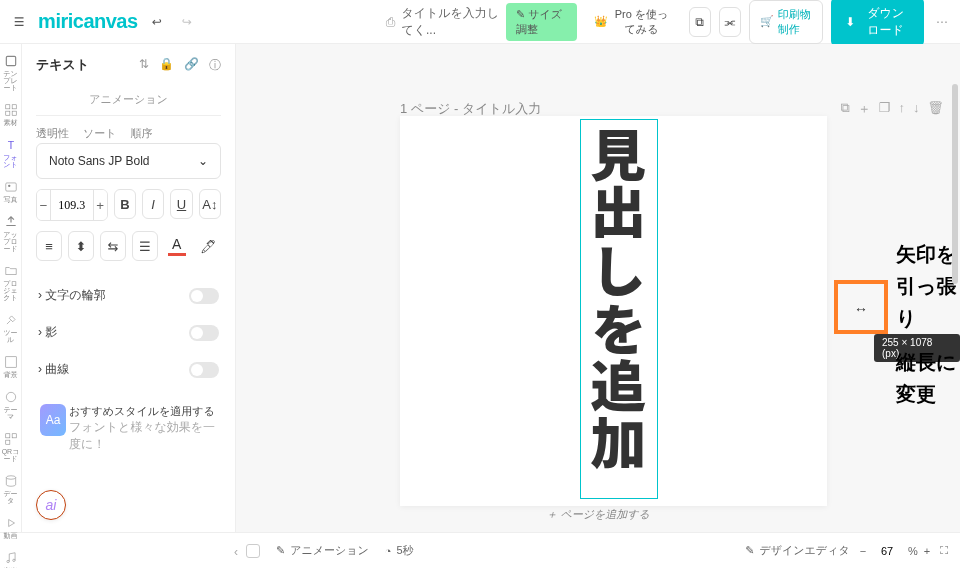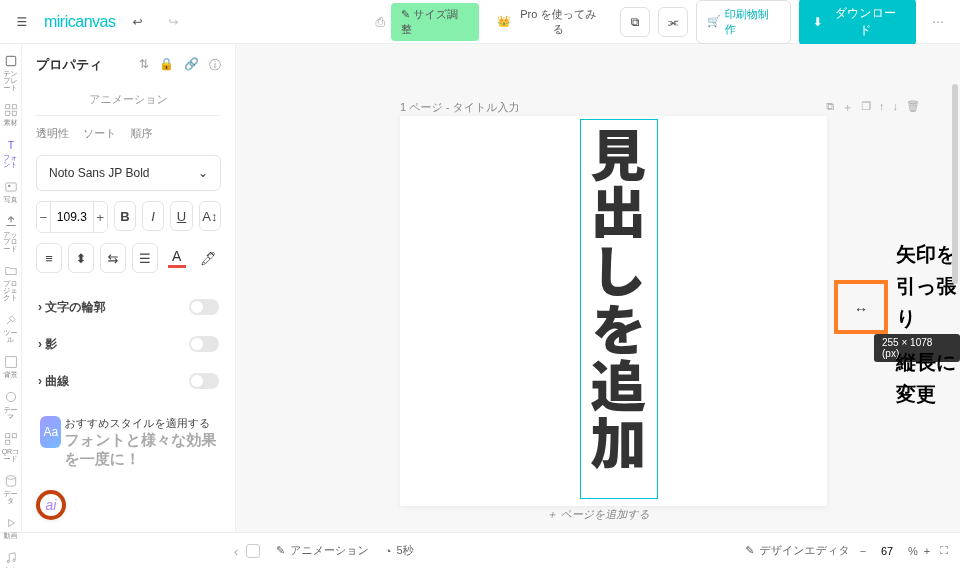--- a/index.html
+++ b/index.html
@@ -1,18 +1,18 @@
 <!DOCTYPE html>
 <html><head>
 <meta charset="utf-8">
 <style>
 * { margin:0; padding:0; box-sizing:border-box; font-family:-apple-system,BlinkMacSystemFont,"Segoe UI",sans-serif; }
 body { background:#fff; font-size:12px; color:#333; width:960px; height:568px; overflow:hidden; position:relative; }
 .topbar { height:44px; display:flex; align-items:center; padding:0 8px; border-bottom:1px solid #eee; gap:8px; }
-.logo { color:#00c4cc; font-weight:400; font-size:16px; letter-spacing:-.5px; }
+.logo { color:#00c4cc; font-weight:700; font-size:20px; letter-spacing:-.5px; }
 .logo span { color:#00c4cc; }
 .icon-btn { width:28px; height:28px; display:inline-flex; align-items:center; justify-content:center; border-radius:4px; cursor:pointer; color:#555; }
 .title-wrap { display:flex; align-items:center; gap:6px; margin-left:180px; }
 .title-lbl { color:#666; font-size:12px; }
 .size-btn { background:#86efac; border-radius:4px; padding:4px 10px; font-size:11px; color:#555; cursor:pointer; }
 .topbar-right { margin-left:auto; display:flex; align-items:center; gap:8px; }
 .pro-btn { background:transparent; border:none; font-size:11px; color:#555; padding:6px 10px; display:inline-flex; align-items:center; gap:4px; cursor:pointer; }
 .circ-btn { width:30px; height:30px; border:1px solid #e0e0e0; border-radius:6px; display:inline-flex; align-items:center; justify-content:center; cursor:pointer; }
 .print-btn { border:1px solid #e0e0e0; border-radius:6px; padding:6px 10px; font-size:11px; color:#00b3ba; display:inline-flex; align-items:center; gap:4px; cursor:pointer; }
 .dl-btn { background:#00c4cc; color:#fff; border-radius:6px; padding:8px 14px; font-size:12px; display:inline-flex; align-items:center; gap:6px; cursor:pointer; border:none; }
@@ -25,47 +25,47 @@
 .rail-lbl { font-size:7px; text-align:center; line-height:1; }
 .rail svg { width:14px; height:14px; }
 
 .panel { width:214px; border-right:1px solid #eee; padding:12px 14px; overflow-y:auto; position:relative; }
 .panel-head { display:flex; align-items:center; justify-content:space-between; margin-bottom:10px; }
 .panel-title { font-weight:600; font-size:13px; }
 .panel-icons { display:flex; gap:10px; color:#999; }
 .tabs { display:flex; border-bottom:1px solid #eee; margin-bottom:10px; }
 .tab { flex:1; text-align:center; padding:8px 0; font-size:11px; color:#999; cursor:pointer; }
 .tab.active { color:#6c5ce7; border-bottom:2px solid #6c5ce7; }
-.sub-tabs { display:flex; gap:14px; font-size:11px; color:#888; margin-bottom:14px; }
+.sub-tabs { display:flex; gap:14px; font-size:11px; color:#888; margin-bottom:2px; }
 .sub-tabs span { cursor:pointer; }
 
 .font-select { border:1px solid #e3e3e3; border-radius:6px; padding:10px 12px; display:flex; align-items:center; justify-content:space-between; font-size:12px; margin-bottom:10px; cursor:pointer; }
 .size-row { display:flex; gap:6px; margin-bottom:10px; }
 .stepper { display:flex; align-items:center; border:1px solid #e3e3e3; border-radius:6px; overflow:hidden; }
 .stepper button { width:26px; height:30px; border:none; background:#fff; cursor:pointer; color:#666; }
-.stepper input { width:44px; height:30px; border:none; text-align:center; font-size:12px; border-left:1px solid #e3e3e3; border-right:1px solid #e3e3e3; }
+.stepper input { width:44px; height:30px; border:none; text-align:center; font-size:12px; border-left:1px solid #e3e3e3; border-right:1px solid #e3e3e3;font-family:Liberation Serif, serif; }
 .fmt-btn { width:30px; height:30px; border:1px solid #e3e3e3; border-radius:6px; background:#fff; display:inline-flex; align-items:center; justify-content:center; cursor:pointer; font-size:13px; color:#444; }
 .align-row { display:flex; gap:6px; margin-bottom:16px; }
 .color-swatch { width:30px; height:30px; display:inline-flex; flex-direction:column; align-items:center; justify-content:center; cursor:pointer; }
 .color-swatch .A { font-size:14px; }
 .color-swatch .bar { width:18px; height:3px; background:#e74c3c; margin-top:1px; }
 
-.accordion { display:flex; justify-content:space-between; padding:10px 2px; font-size:12px; color:#444; cursor:pointer;font-weight:bold; }
+.accordion { display:flex; align-items:center; justify-content:space-between; padding:10px 2px; font-size:12px; color:#444; cursor:pointer; }
 .toggle { width:30px; height:16px; border-radius:8px; background:#e6e6e6; position:relative; }
 .toggle::after { content:''; width:12px; height:12px; border-radius:50%; background:#fff; position:absolute; top:2px; left:2px; }
 
 .style-rec { display:flex; gap:3px; padding:10px 4px; margin-top:6px; }
 .style-rec .thumb { width:32px; height:32px; border-radius:6px; background:linear-gradient(135deg,#a29bfe,#74b9ff); display:flex; align-items:center; justify-content:center; color:#fff; font-size:12px; }
 .style-rec .txt1 { font-size:11px; color:#444; }
-.style-rec .txt2 { font-size:15px; color:#aaa;font-weight:bold; }
-
-.ai-badge { position:absolute; bottom:12px; left:14px; width:30px; height:30px; border-radius:50%; background:#fff; border:4px solid #c2410c; display:flex; align-items:center; justify-content:center; font-style:italic; color:#b084f5; font-size:14px; box-shadow:0 1px 4px rgba(0,0,0,.08); }
+.style-rec .txt2 { font-size:12px; color:#aaa; }
+
+.ai-badge { position:absolute; bottom:12px; left:14px; width:30px; height:30px; border-radius:50%; background:#fff; border:1px solid #c2410c; display:flex; align-items:center; justify-content:center; font-style:italic; color:#b084f5; font-size:14px; box-shadow:0 1px 4px rgba(0,0,0,.08); }
 
 .canvas-area { flex:1; background:#f7f7f7; position:relative; overflow:hidden; }
-.page-head { position:absolute; top:56px; left:0; right:0; display:flex; align-items:center; padding:0 40px 0 164px; font-size:11px; color:#888; }
+.page-head { position:absolute; top:56px; left:0; right:0; display:flex; align-items:center; padding:0 16px 0 164px; font-size:13px; color:#888; }
 .page-head-actions { margin-left:auto; display:flex; gap:8px; color:#aaa; }
 .page { position:absolute; top:72px; left:164px; width:427px; height:390px; background:#fff; box-shadow:0 1px 6px rgba(0,0,0,.06); }
 .textbox { position:absolute; top:3px; left:180px; width:78px; height:380px; border:1px solid #00c4cc; }
 .textbox-txt { writing-mode:vertical-rl; font-size:56px; font-weight:900; font-family:"Noto Sans JP",sans-serif; letter-spacing:2px; line-height:1.3; height:100%; display:flex; align-items:center; justify-content:flex-start; padding-top:4px; }
 .handle-box { position:absolute; top:236px; left:598px; width:54px; height:54px; border:4px solid #ff7f27; }
 .handle { position:absolute; top:50%; left:50%; transform:translate(-50%,-50%); font-size:14px; color:#333; }
 .size-tip { position:absolute; top:290px; left:638px; background:#333; color:#fff; font-size:10px; padding:3px 8px; border-radius:3px; }
 .annot { position:absolute; left:660px; font-size:20px; font-weight:700; color:#000000; line-height:1.6; }
 .annot1 { top:194px; }
 .annot2 { top:248px; }
@@ -86,20 +86,21 @@
 </head>
 <body>
 
 <div class="topbar">
   <div class="icon-btn">☰</div>
   <div class="logo"><span>miri</span><span style="color:#00c4cc">canvas</span></div>
   <div class="icon-btn">↩</div>
   <div class="icon-btn" style="opacity:.35">↪</div>
   <div class="title-wrap">
     <span style="color:#999">⎙</span>
+    <span class="title-lbl">タイトルを入力してく...</span>
     <span class="size-btn">✎ <span>サイズ調整</span></span>
   </div>
   <div class="topbar-right">
     <button class="pro-btn">👑 <span>Pro を使ってみる</span></button>
     <div class="circ-btn">⧉</div>
     <div class="circ-btn">⫘</div>
     <div class="print-btn">🛒 <span>印刷物制作</span></div>
     <button class="dl-btn">⬇ <span>ダウンロード</span></button>
     <div class="icon-btn more-btn">⋯</div>
   </div>
@@ -192,21 +193,21 @@
           <path d="M9 18V5l10-2v13" fill="none" stroke="currentColor"></path>
           <circle cx="7" cy="18" r="2" fill="none" stroke="currentColor"></circle>
           <circle cx="17" cy="16" r="2" fill="none" stroke="currentColor"></circle>
         </svg>
         <div class="rail-lbl">音楽</div>
       </div>
  </div>
 
  <div class="panel">
    <div class="panel-head">
-     <div class="panel-title">プロパティ</div>
+     <div class="panel-title">テキスト</div>
      <div class="panel-icons">
        <span>⇅</span>
        <span>🔒</span>
        <span>🔗</span>
        <span>ⓘ</span>
      </div>
    </div>
    <div class="tabs">
      <div class="tab">アニメーション</div>
    </div>

